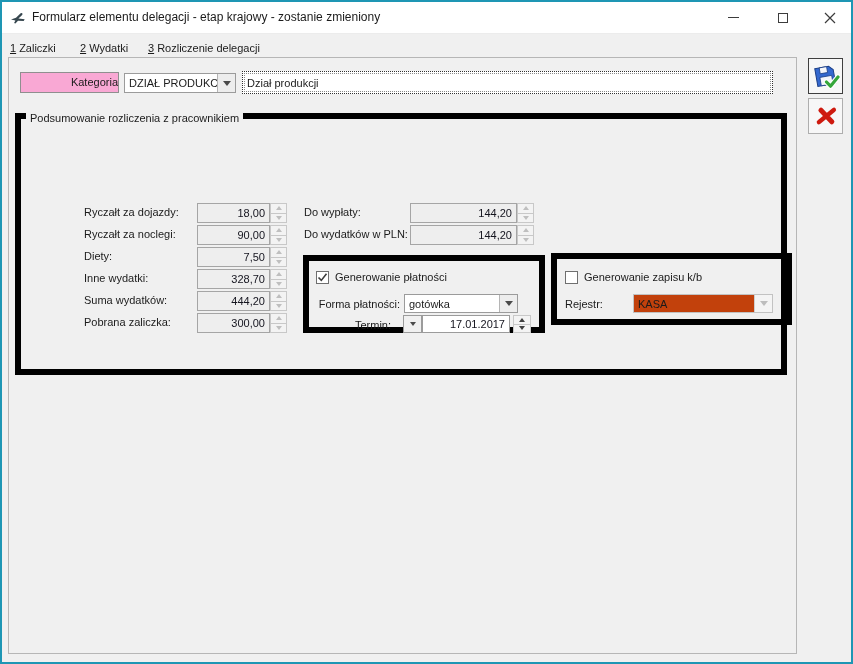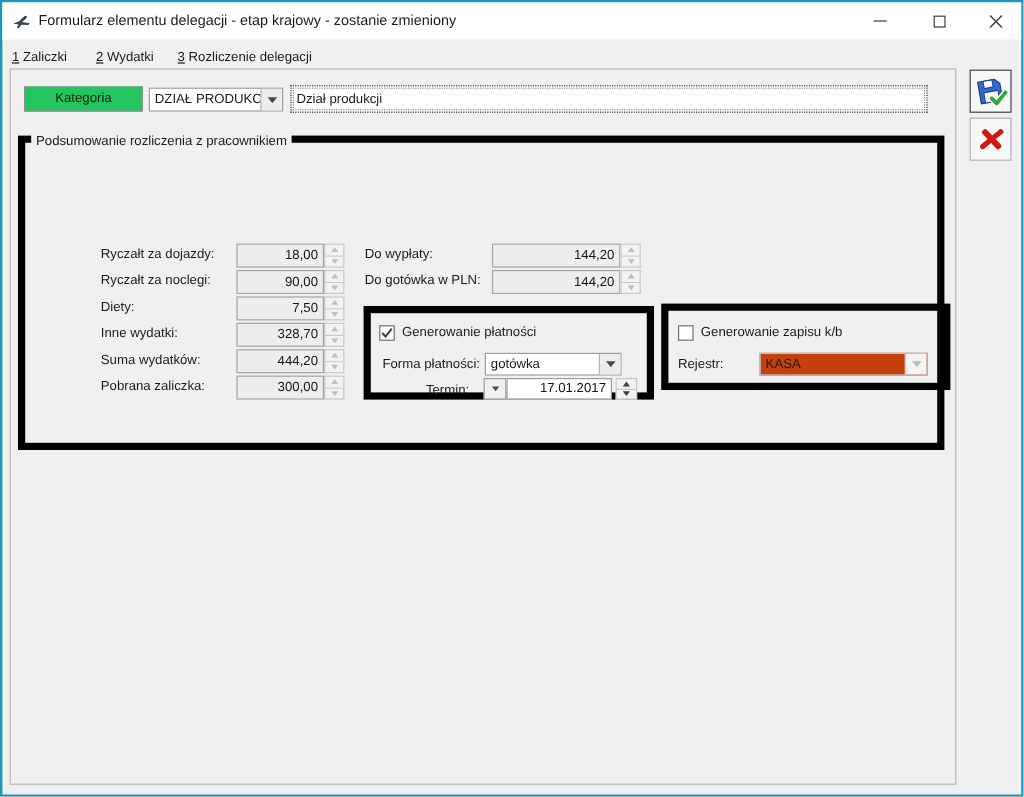--- a/index.html
+++ b/index.html
@@ -16,22 +16,22 @@
   .glyph-max{display:block;width:10px;height:10px;border:1px solid #3c3c3c;box-sizing:border-box;}
   
   .tab{position:absolute;top:39px;height:18px;line-height:18px;white-space:nowrap;cursor:default;z-index:2;}
   .tab .num{text-decoration:underline;margin-right:3px;}
   .tab.t1{left:10px}.tab.t2{left:80px}.tab.t3{left:148px}
   .tab-active{position:absolute;left:267px;top:37px;width:170px;height:21px;line-height:20px;text-align:center;
               background:#f0f0f0;border:1px solid #9b9b9b;border-bottom:none;box-sizing:border-box;z-index:3;white-space:nowrap;}
   
   .panel{position:absolute;left:8px;top:57px;width:789px;height:597px;border:1px solid #b6b6b6;box-sizing:border-box;background:#f0f0f0;z-index:1;}
   
-  .btn-cat{position:absolute;left:11px;top:14px;width:99px;height:21px;box-sizing:border-box;background:#22c55e;
-           border:1px solid #8f8f8f;text-align:center;line-height:19px;cursor:default;}
+  .btn-cat{position:absolute;left:11px;top:14px;width:99px;height:21px;box-sizing:border-box;background:#f9a8d4;
+           border:1px solid #8f8f8f;text-align:right;line-height:19px;cursor:default;}
   .combo{position:absolute;box-sizing:border-box;background:#fff;border:1px solid #9b9b9b;}
   .combo .ctxt{position:absolute;left:4px;top:50%;transform:translateY(-50%);white-space:nowrap;}
   .combo .cbtn{position:absolute;right:0;top:0;bottom:0;width:17px;background:#ededed;border-left:1px solid #b5b5b5;
                display:flex;align-items:center;justify-content:center;}
   .combo.dis{background:#c2410c;border-color:#c2c2c2;}
   .combo.dis .cbtn{background:#f4f4f4;border-left-color:#cfcfcf;}
   .combo.dis .tri-down{border-top-color:#bdbdbd;}
   .cat-combo{left:115px;top:15px;width:112px;height:20px;}
   .cat-input{position:absolute;left:233px;top:13px;width:531px;height:23px;box-sizing:border-box;background:#fff;
              border:1px dotted #2f2f2f;outline:1px dotted #8a8a8a;outline-offset:-3px;font-family:"Liberation Sans",sans-serif;
@@ -179,21 +179,21 @@
       <div class="numfield" style="left:389px;top:84px;width:107px;">144,20</div>
       <div class="spin" style="left:496px;top:84px;">
           <span class="sb">
             <i class="tri-up"></i>
           </span>
           <span class="sb">
             <i class="tri-down"></i>
           </span>
         </div>
 
-      <span class="flabel" style="left:283px;top:109px;">Do gotówka w PLN:</span>
+      <span class="flabel" style="left:283px;top:109px;">Do wydatków w PLN:</span>
       <div class="numfield" style="left:389px;top:106px;width:107px;">144,20</div>
       <div class="spin" style="left:496px;top:106px;">
           <span class="sb">
             <i class="tri-up"></i>
           </span>
           <span class="sb">
             <i class="tri-down"></i>
           </span>
         </div>
 

